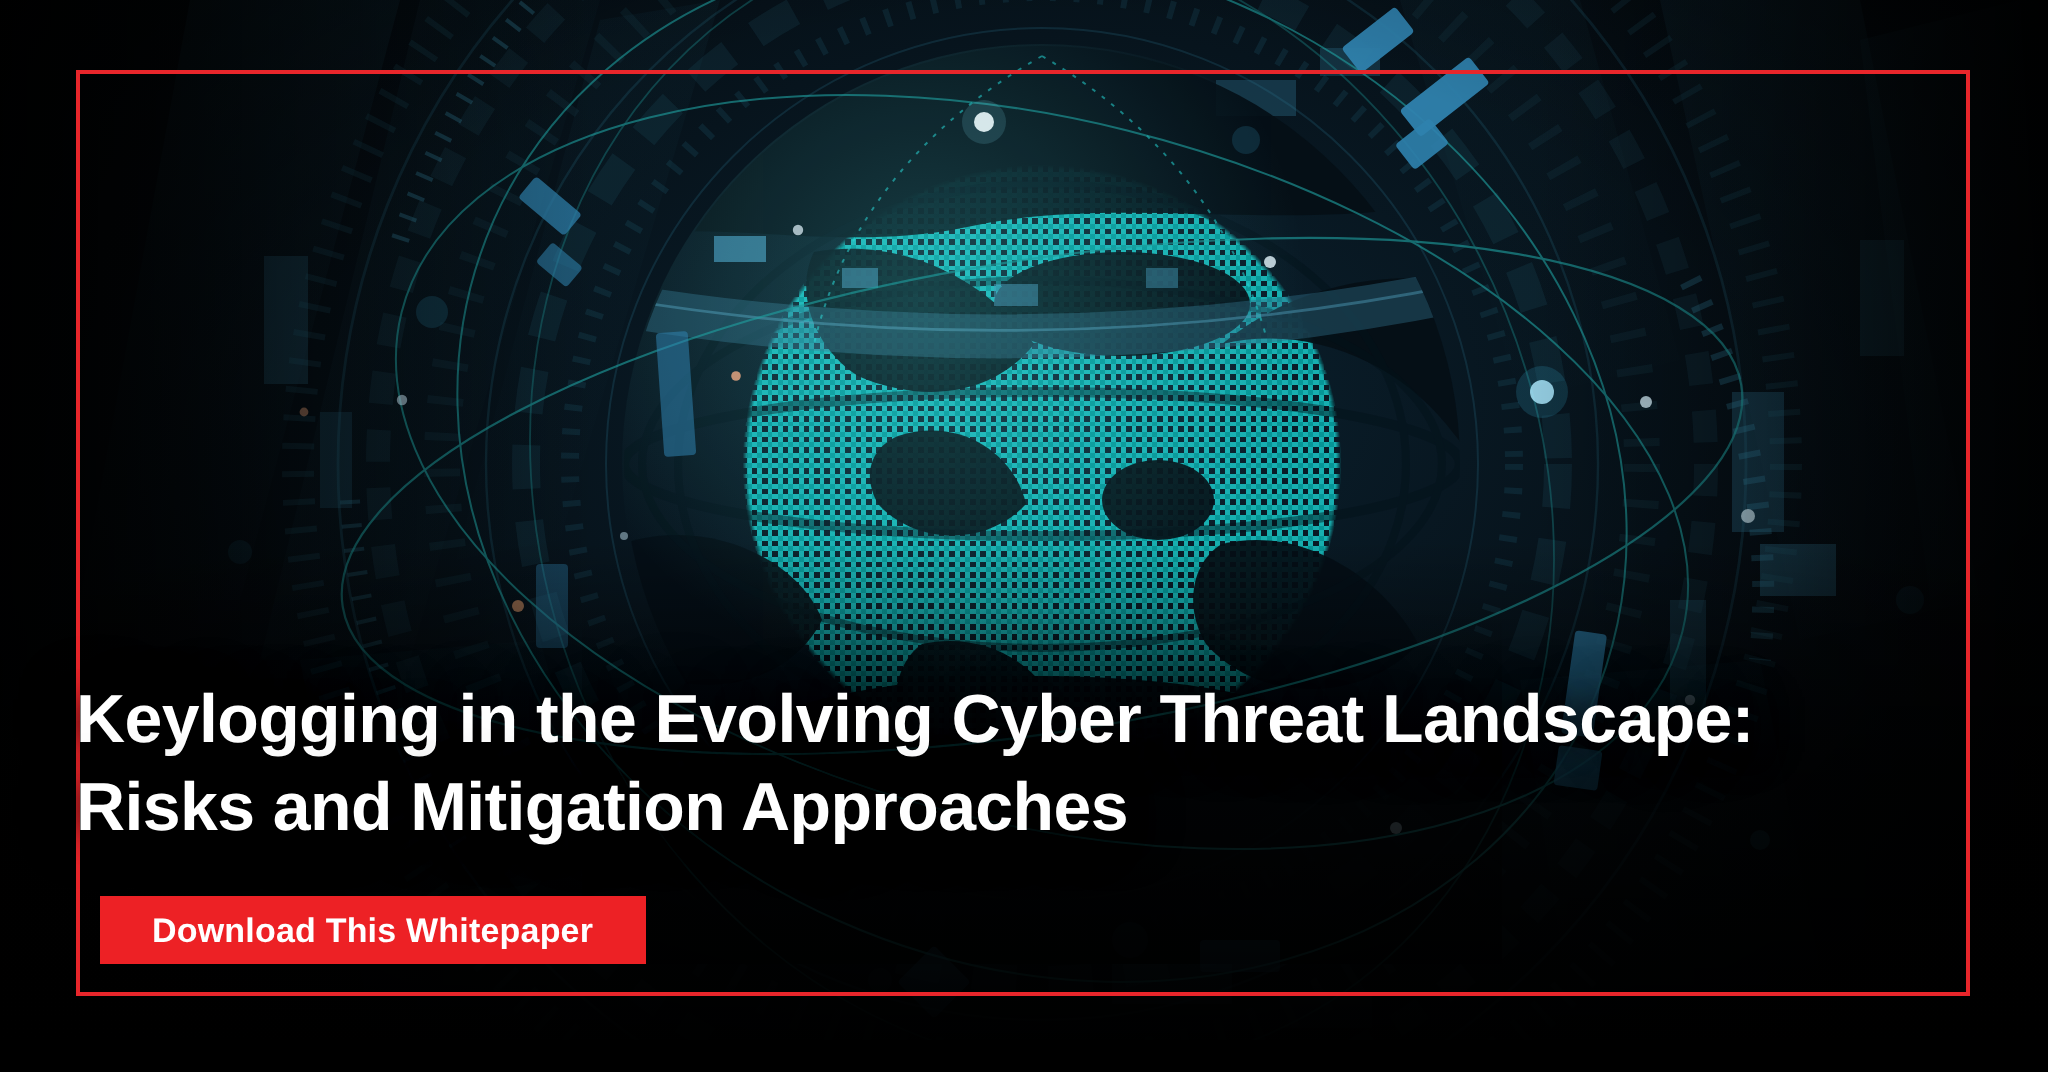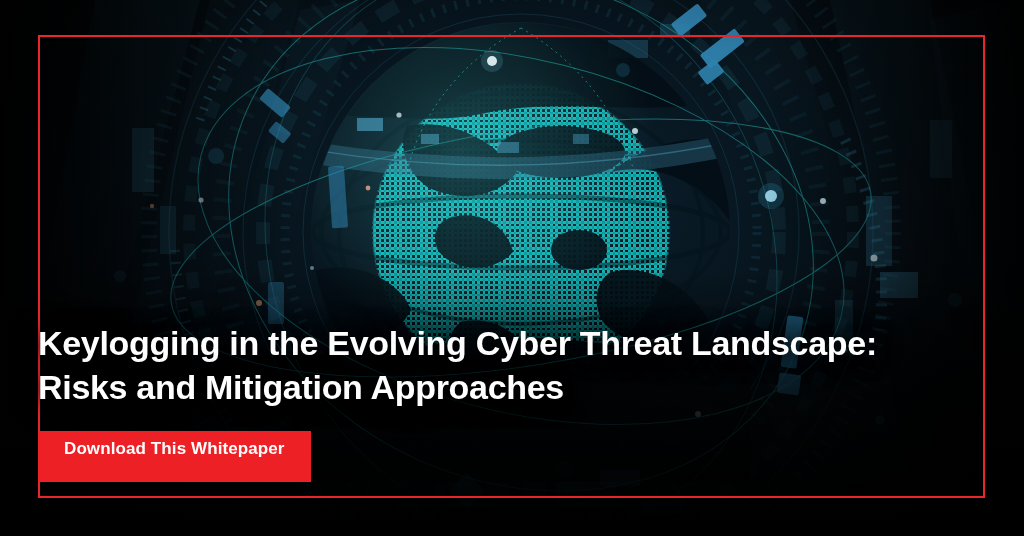--- a/index.html
+++ b/index.html
@@ -101,25 +101,26 @@
     margin-bottom: 22px;
     max-width: 840px;
   }
   .cta {
     display: inline-block;
     background: #ed2125;
     color: #ffffff;
     font-size: 17px;
     font-weight: 700;
     letter-spacing: .1px;
-    padding: 9px 26px 24px 26px;
+    padding: 9px 26px 7px 26px;
     border: none;
     cursor: pointer;
     font-family: "Liberation Sans", sans-serif;
     line-height: 18px;
+    margin-left: 12px;
   }
 </style>
 </head>
 <body>
 
 <div class="banner">
 
   <div class="bg-base"></div>
 
   <div class="layer">

